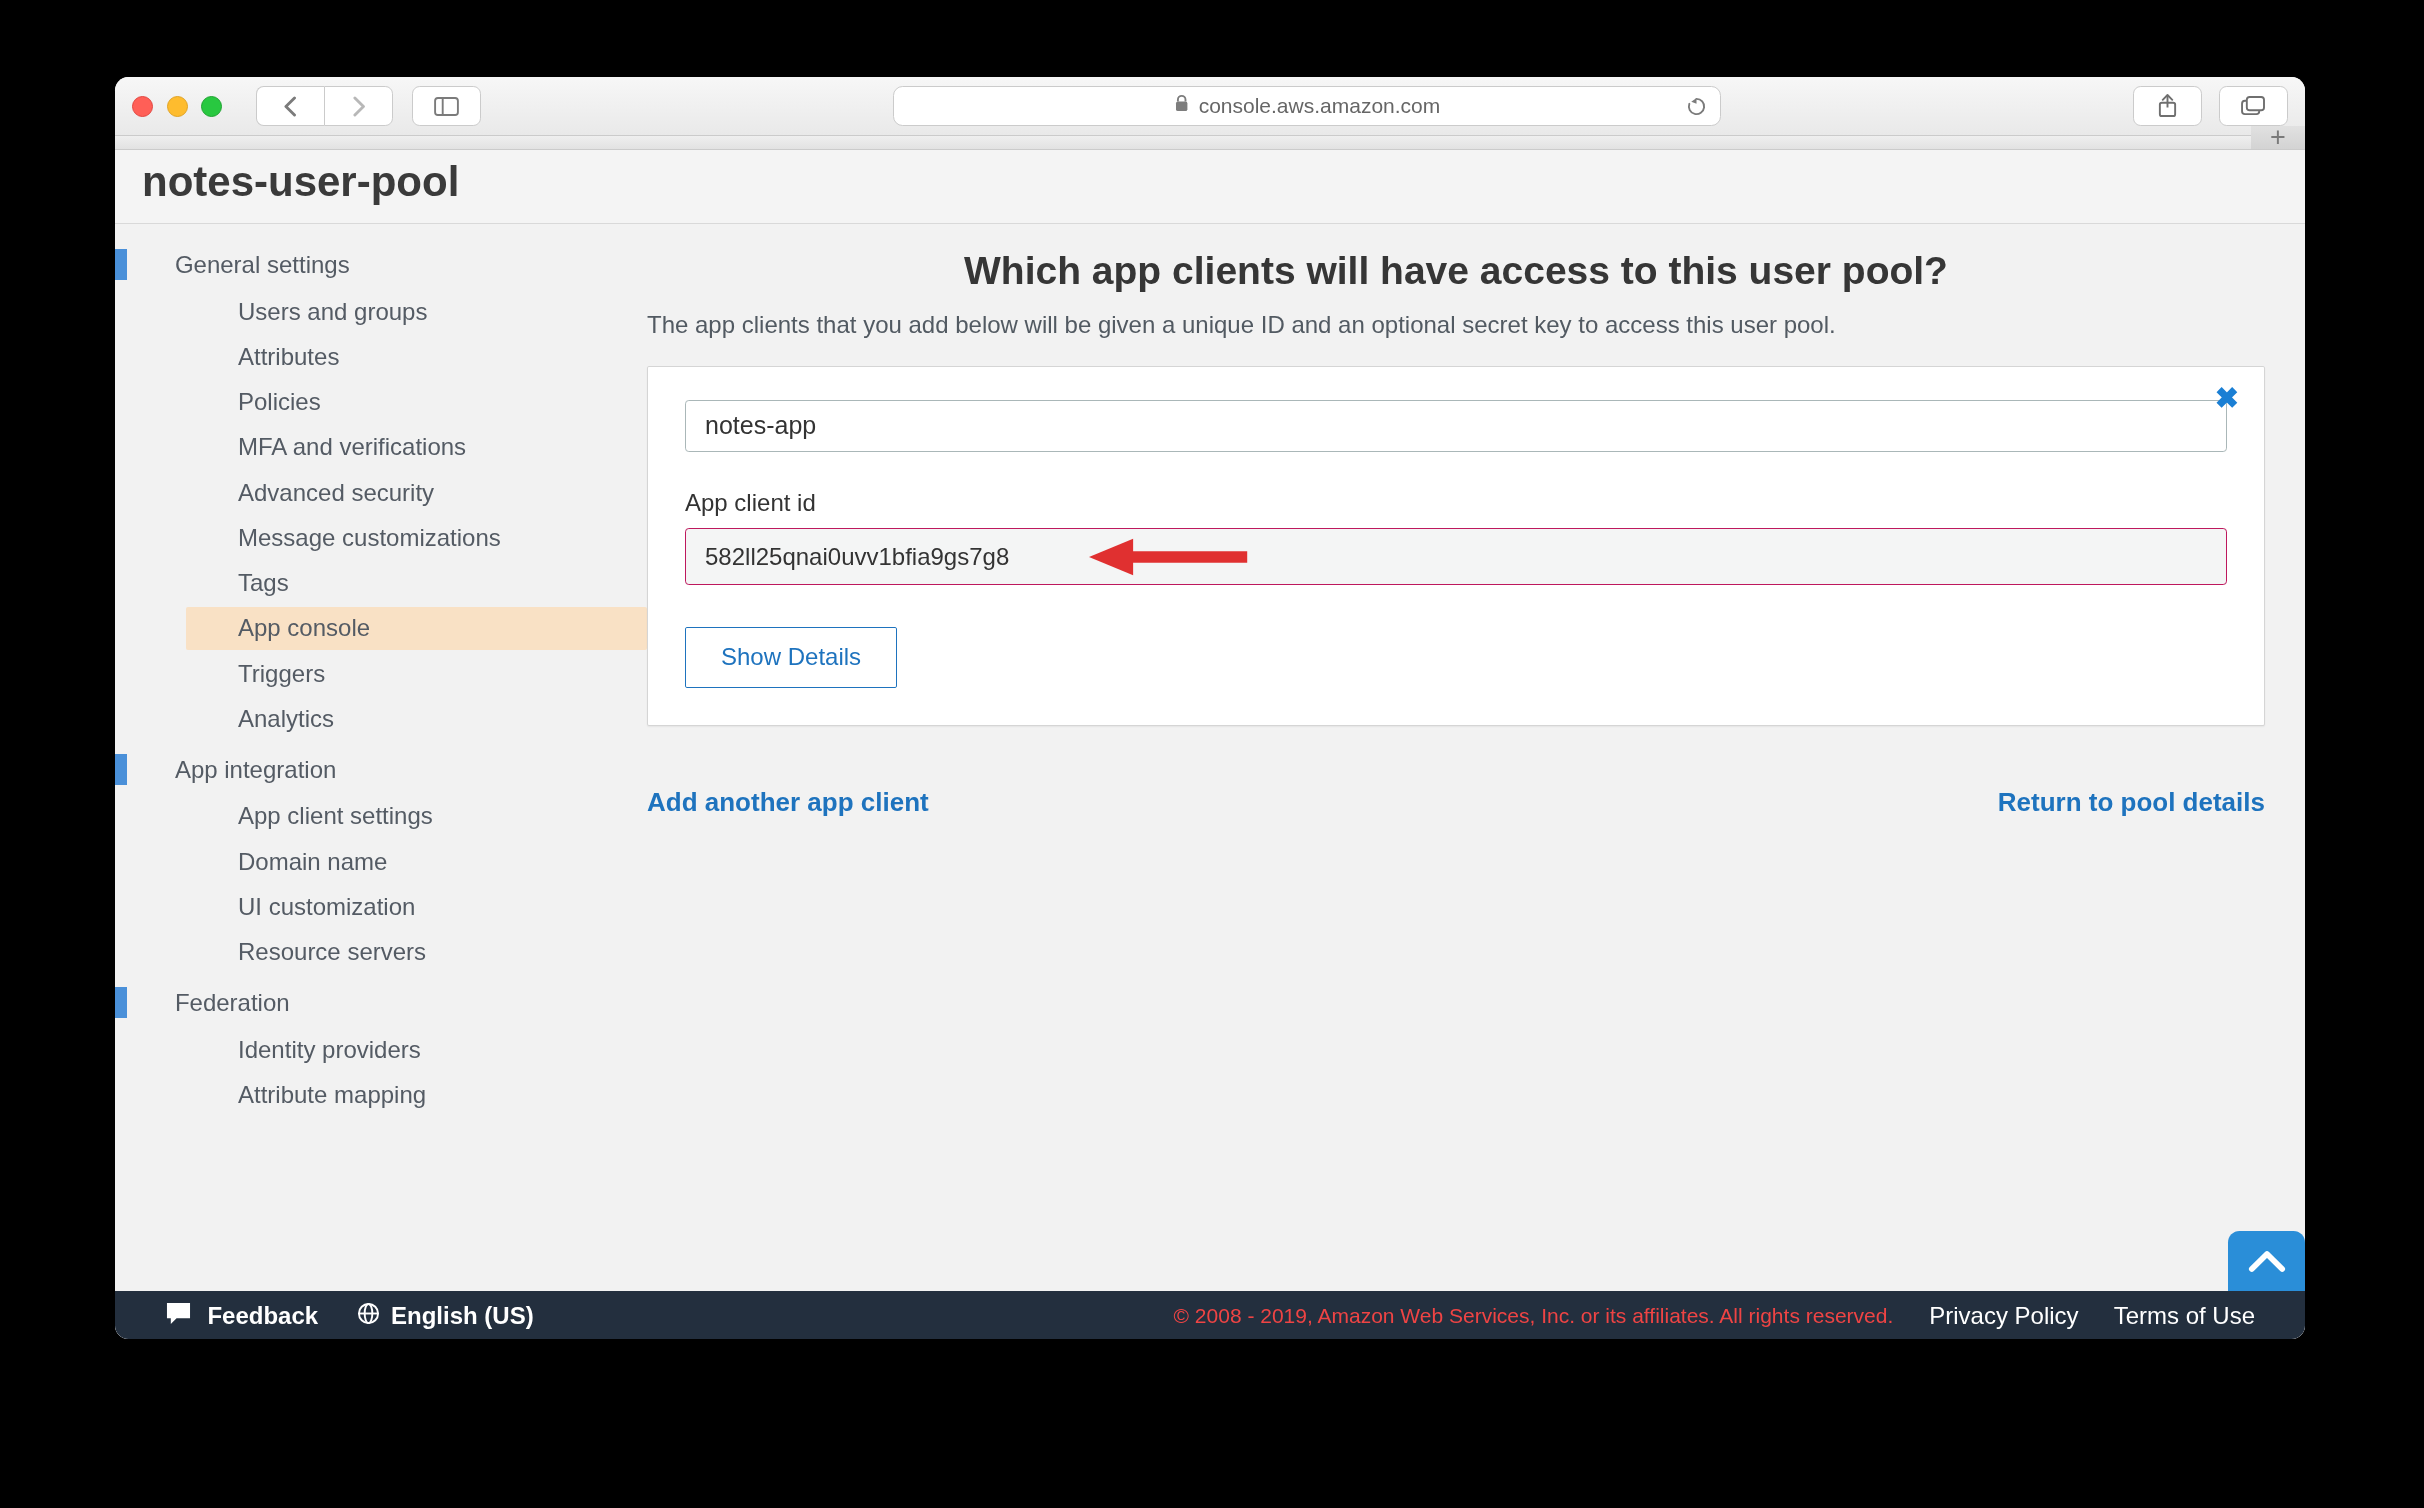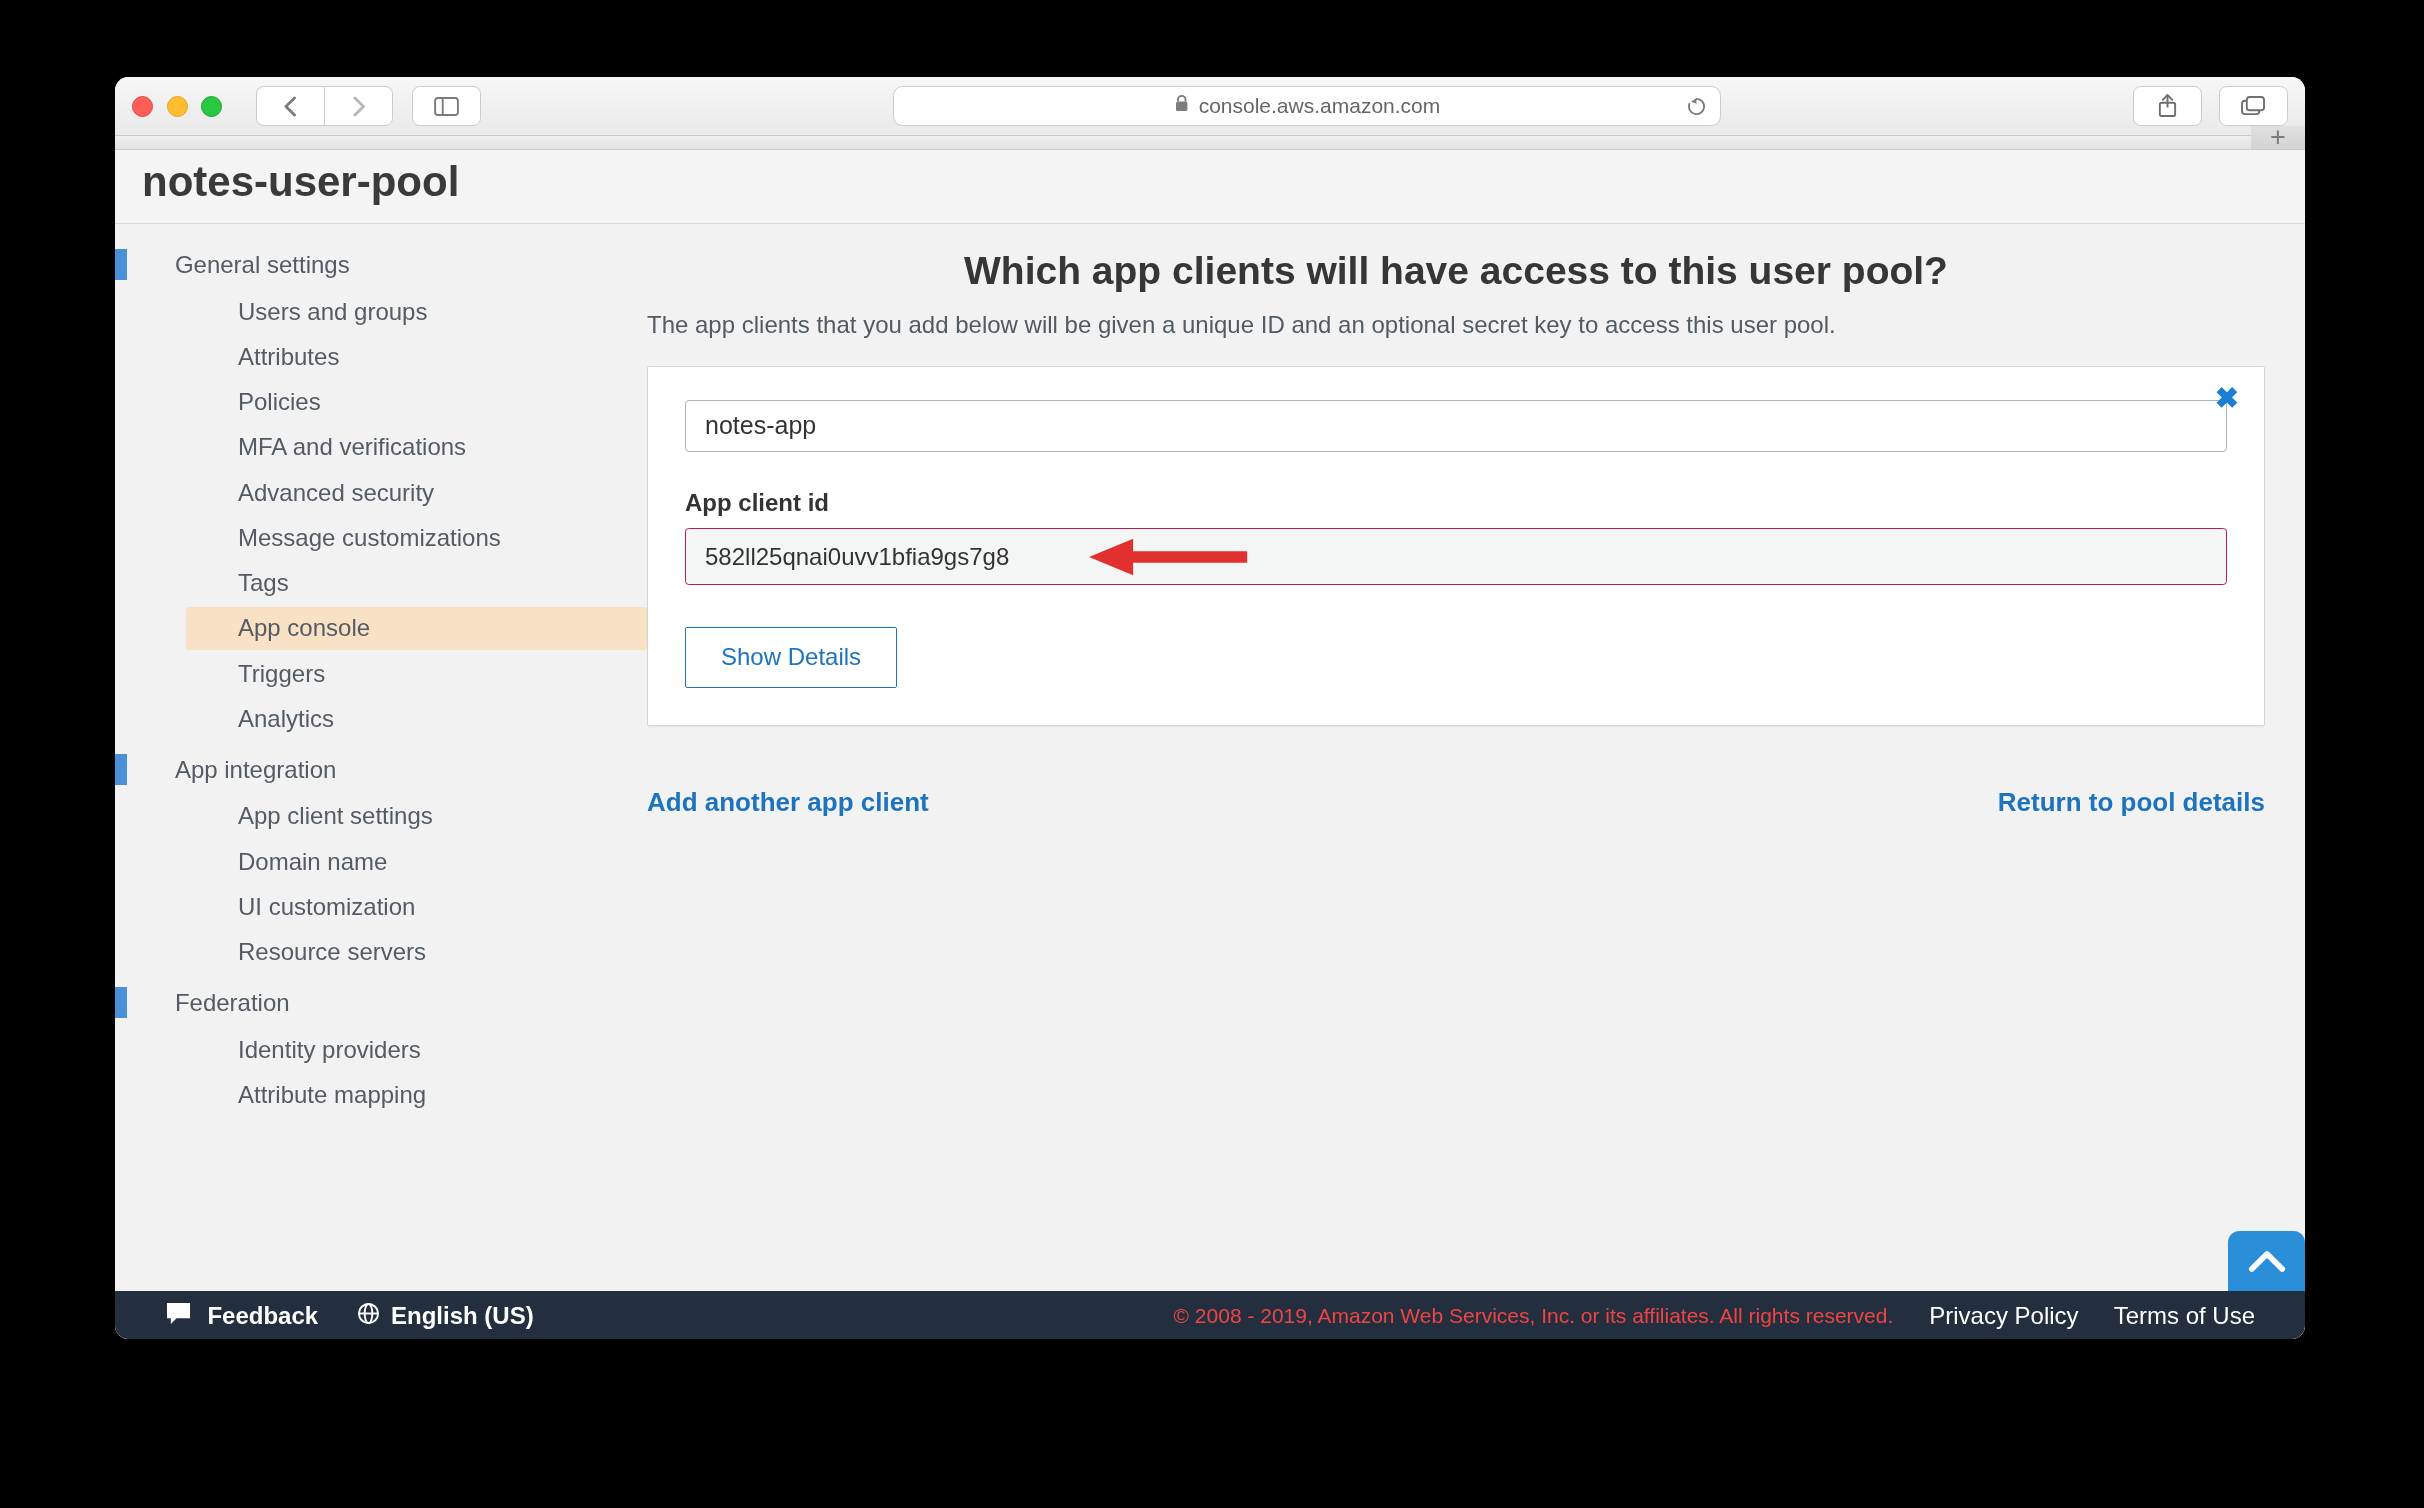--- a/index.html
+++ b/index.html
@@ -73,21 +73,21 @@
   .side-items{list-style:none;margin:0;padding:0;}
   .side-item{padding:7.7px 0 7.7px 173px;margin:1.9px 0 1.9px 71px;font-size:24px;color:var(--color-text-muted);border-radius:1.9px;position:relative;}
   .side-item .txt{position:relative;left:-121px;}
   .side-item.active{background:var(--color-sidebar-active);}
   .main{flex:1;padding:25px 40px 38px 0;}
   .main-title{font-size:39px;font-weight:700;color:#363636;text-align:center;margin:0 0 17.3px;}
   .main-desc{font-size:24px;color:#525a62;margin:0 0 27px;}
   .card{background:#fff;border:1px solid #d5d5d5;border-radius:1.9px;padding:33px 37px 37px;box-shadow:0 1px 1.9px rgba(0,0,0,.06);position:relative;}
   .close-x{position:absolute;top:17.3px;right:25px;color:var(--color-x);font-weight:700;font-size:29px;line-height:1;}
   .client-name{width:100%;height:52px;border:1px solid #aab7b8;border-radius:3.8px;padding:0 19px;font-size:25px;color:#333;box-sizing:border-box;}
-  .field-label{font-size:24px;font-weight:700;color:#333;margin:37px 0 11.5px;}
+  .field-label{font-size:24px;font-weight:400;color:#333;margin:37px 0 11.5px;}
   .client-id{background:#f4f5f5;border:1px solid #be185d;border-radius:3.8px;padding:13.4px 19px;font-size:24px;color:#333;position:relative;}
   .arrow{
     position:absolute;left:403px;top:50%;transform:translateY(-50%);
     display:flex;align-items:center;
   }
   .arrow svg{display:block;}
   .show-details{margin-top:42px;height:61px;padding:0 35px;background:#fff;border:1.9px solid var(--color-link);color:var(--color-link);font-size:24px;font-weight:500;border-radius:1.9px;}
   .links-row{display:flex;justify-content:space-between;margin-top:61px;font-size:26px;font-weight:700;}
   .links-row a{color:var(--color-link);text-decoration:none;}
 

